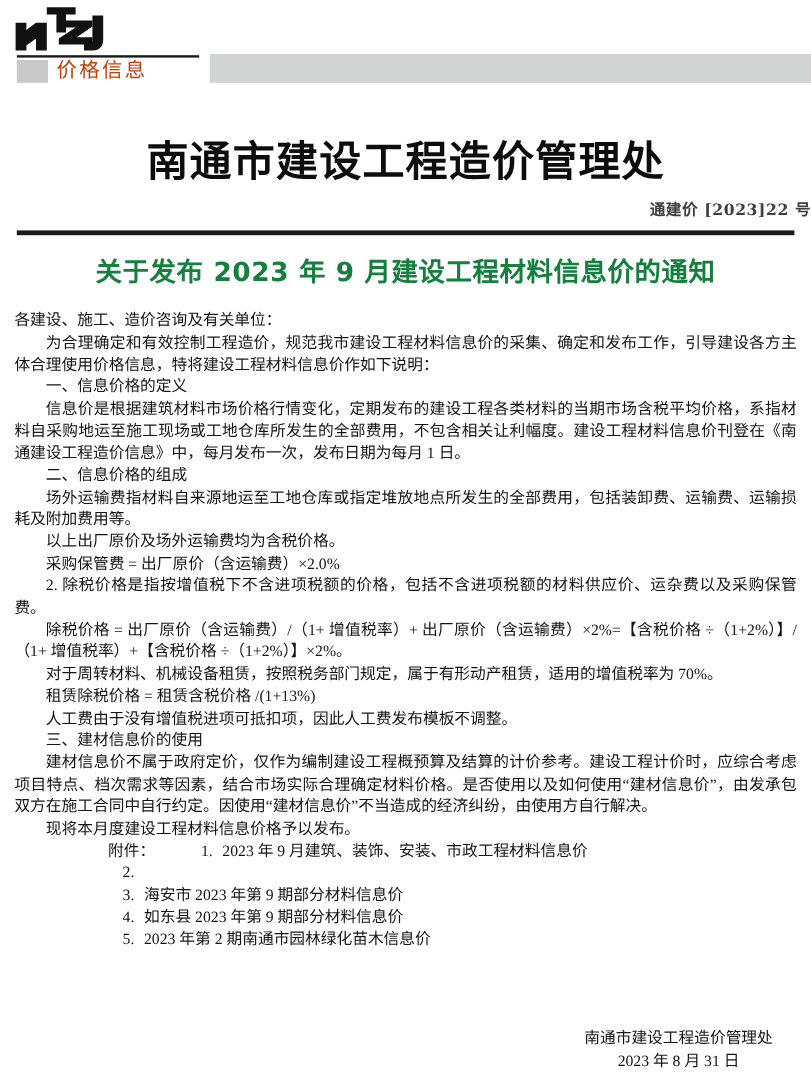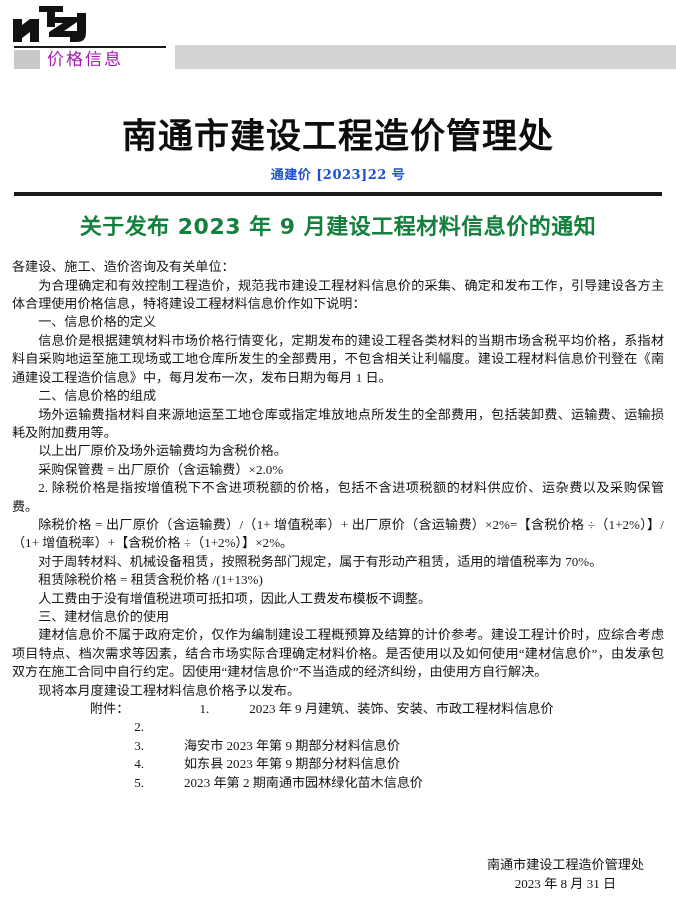--- a/index.html
+++ b/index.html
@@ -50,21 +50,21 @@
   }
   .brand-swatch {
     width: 26px;
     height: 19px;
     background: #c9c9c9;
   }
   .brand-label {
     font-family: "DejaVu Serif", "Liberation Serif", serif;
     font-size: 17px;
     letter-spacing: 2px;
-    color: #a21caf;
+    color: #c2410c;
     line-height: 19px;
   }
   .banner-bar {
     position: absolute;
     left: 175px;
     top: 45px;
     right: 0;
     height: 24px;
     background: #d2d4d4;
   }
@@ -74,26 +74,26 @@
     text-align: center;
     font-family: "DejaVu Serif", "Liberation Serif", serif;
     font-weight: 700;
     font-size: 35px;
     letter-spacing: 1px;
     color: #0d0d0d;
     margin: 12px 0 0 0;
     line-height: 48px;
   }
   .doc-number {
-    text-align: center;
+    text-align: right;
     font-family: "DejaVu Serif", "Liberation Serif", serif;
     font-weight: 700;
     font-size: 13px;
     letter-spacing: 0.5px;
-    color: #1d4ed8;
+    color: #404040;
     margin-top: 4px;
   }
   .heavy-rule {
     margin: 9px 14px 0 14px;
     height: 4px;
     background: #1a1a1a;
   }
   .notice-title {
     text-align: center;
     font-family: "DejaVu Sans", "Liberation Sans", sans-serif;
@@ -124,21 +124,20 @@
     margin-top: 0;
   }
   .attach-list {
     list-style: none;
     margin: 0;
     padding: 0 0 0 0;
   }
   .attach-list li {
     display: flex;
     line-height: 18.4px;
-    gap: 32px;
   }
   .attach-list li .num {
     width: 22px;
     flex: 0 0 22px;
     text-align: right;
     padding-right: 8px;
     box-sizing: content-box;
   }
   .attach-list li.first .num {
     margin-left: 26px;

